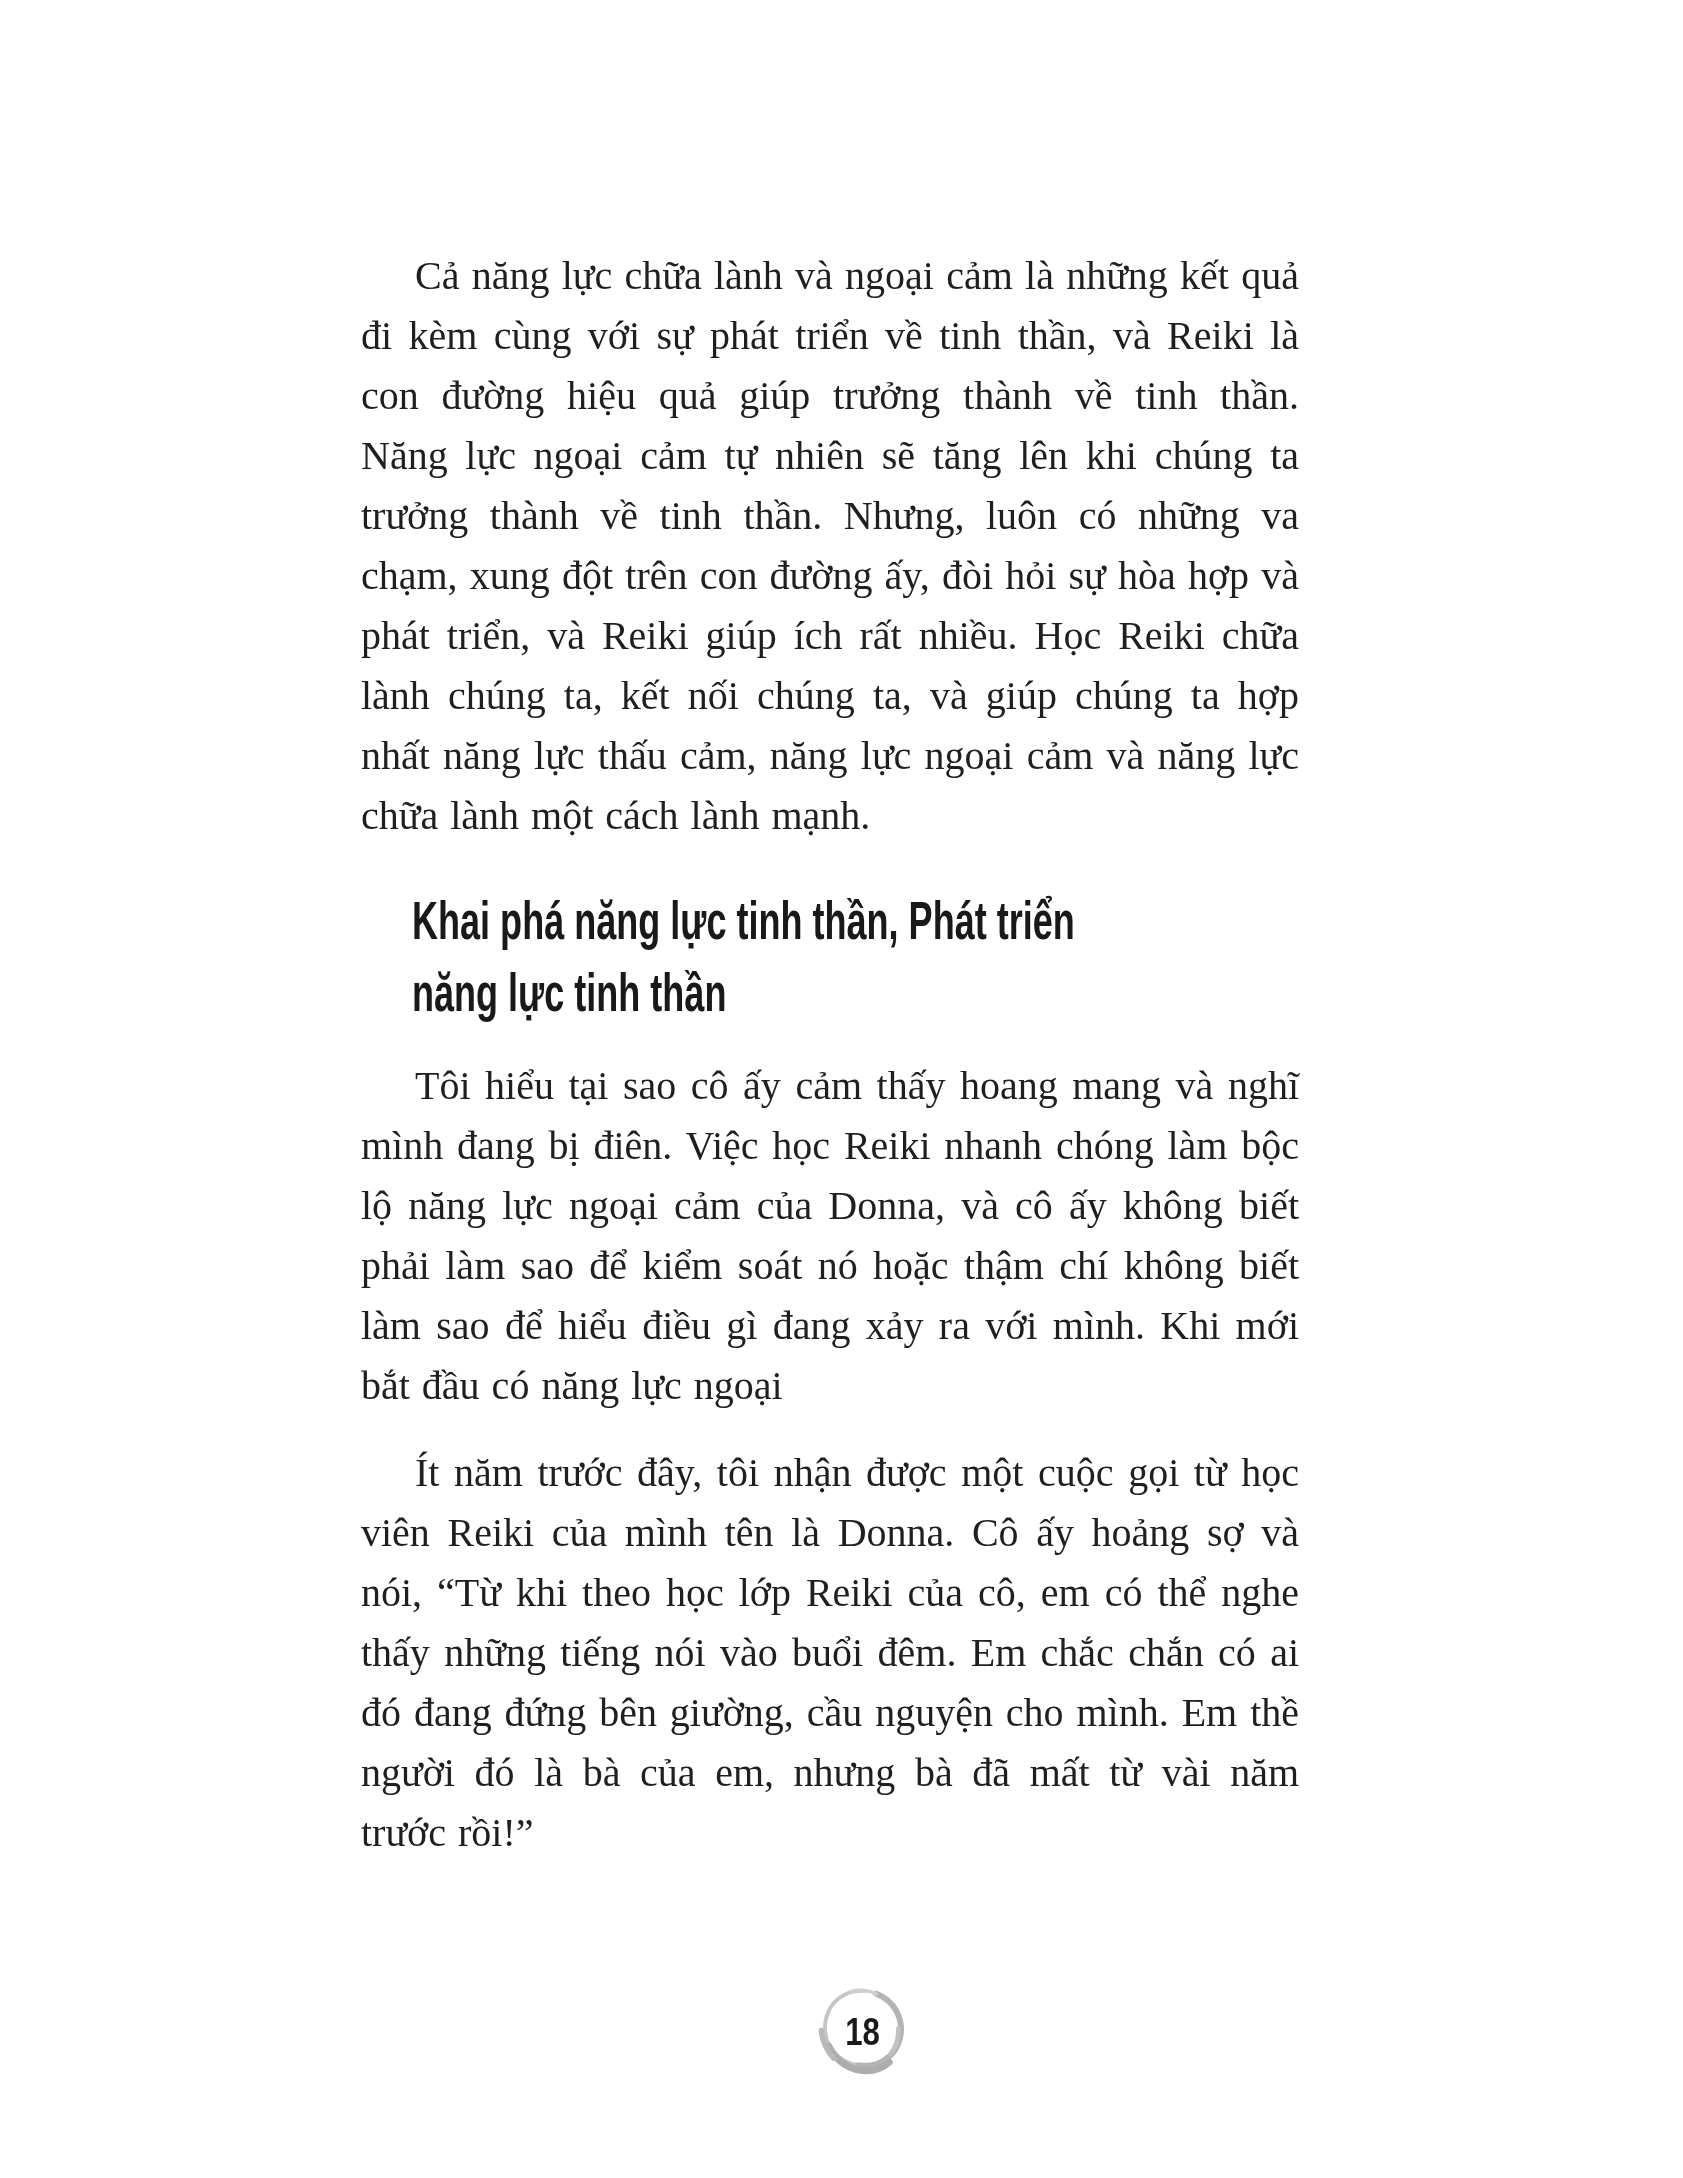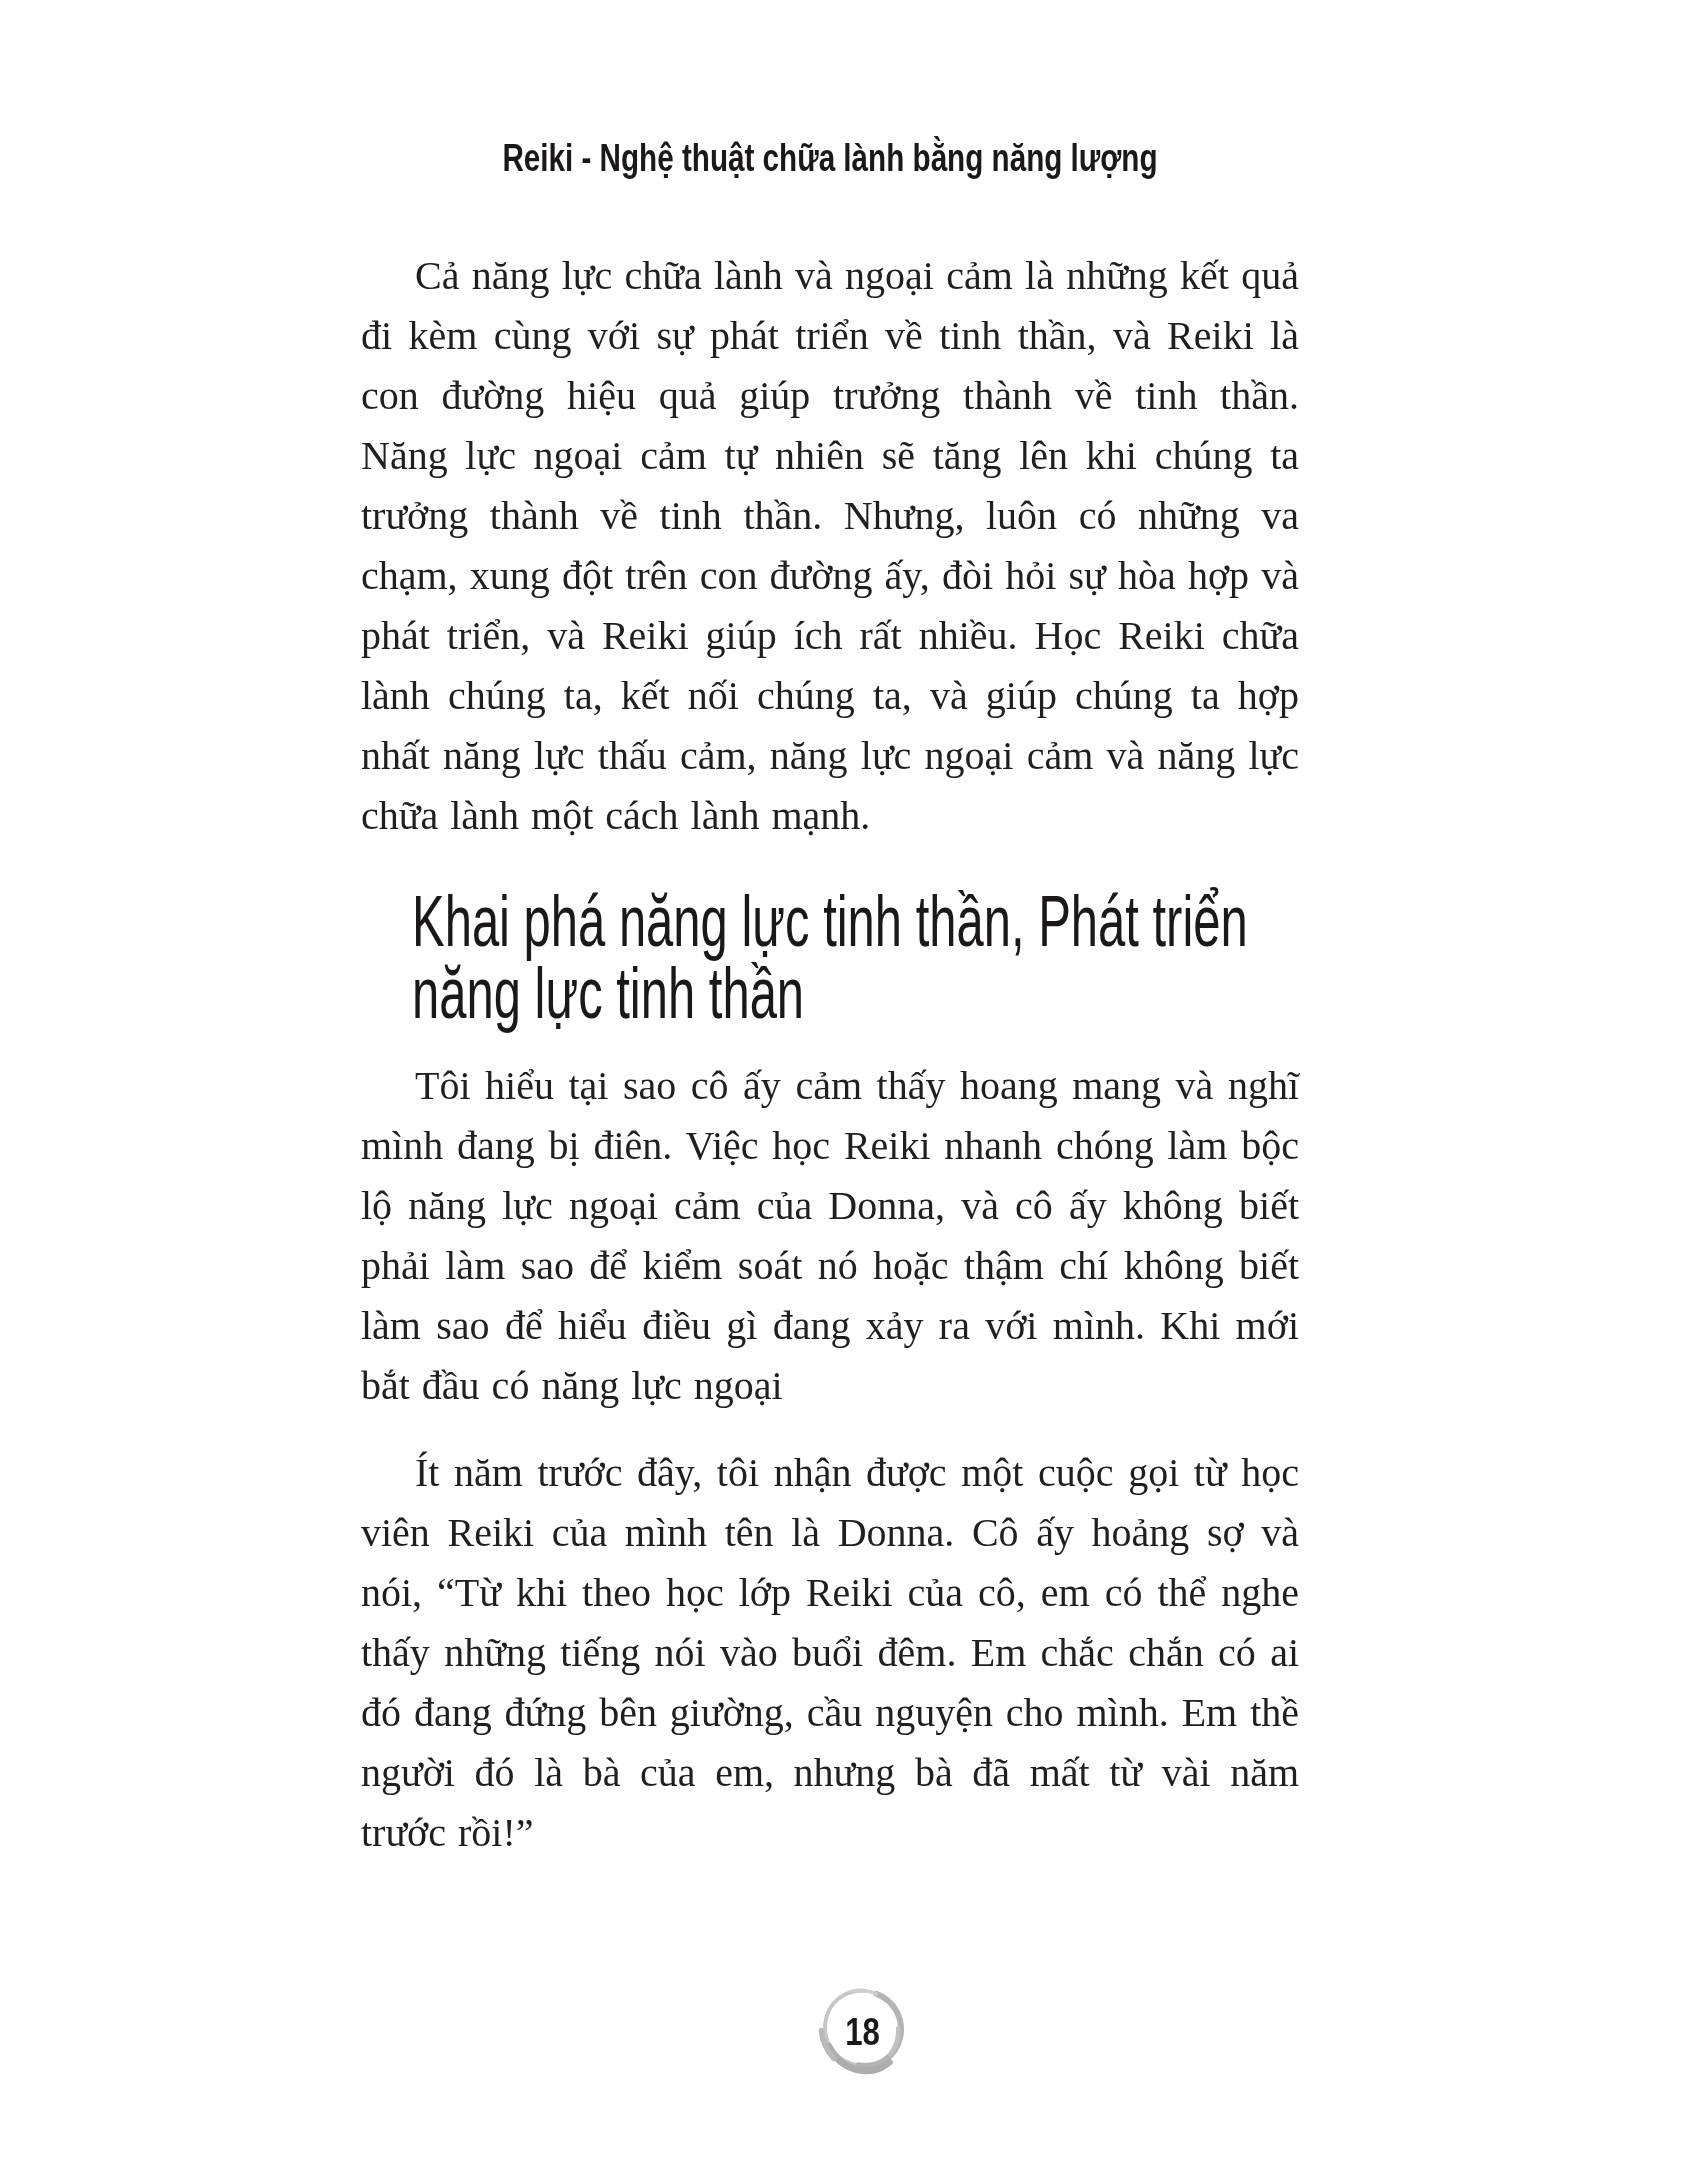--- a/index.html
+++ b/index.html
@@ -49,22 +49,22 @@
     word-spacing: 0.05em;
     color: #211e1f;
   }
   .body-para.para-spaced {
     margin-top: 27px;
   }
   .section-heading {
     margin: 39px 0 27px 0;
     padding-left: 51px;
     font-family: "Liberation Sans", "DejaVu Sans", sans-serif;
-    font-weight: 400;
-    font-size: 72px;
+    font-weight: 700;
+    font-size: 53px;
     line-height: 72px;
     color: #1b1819;
   }
   .condense-left {
     display: inline-block;
     transform: scaleX(0.68);
     transform-origin: left top;
     white-space: nowrap;
   }
   .page-number-badge {
@@ -95,23 +95,20 @@
     font-size: 39px;
     color: #1b1819;
     transform: scaleX(0.8);
   }
 </style>
 </head>
 <body>
 
 <div class="page">
 
-  <header class="running-header">
-    <span class="condense-center">Reiki - Nghệ thuật chữa lành bằng năng lượng</span>
-  </header>
 
   <main class="content">
 
     <p class="body-para">Cả năng lực chữa lành và ngoại cảm là những kết quả đi kèm cùng với sự phát triển về tinh thần, và Reiki là con đường hiệu quả giúp trưởng thành về tinh thần. Năng lực ngoại cảm tự nhiên sẽ tăng lên khi chúng ta trưởng thành về tinh thần. Nhưng, luôn có những va chạm, xung đột trên con đường ấy, đòi hỏi sự hòa hợp và phát triển, và Reiki giúp ích rất nhiều. Học Reiki chữa lành chúng ta, kết nối chúng ta, và giúp chúng ta hợp nhất năng lực thấu cảm, năng lực ngoại cảm và năng lực chữa lành một cách lành mạnh.</p>
 
     <h2 class="section-heading">
       <span class="condense-left">
         <span>Khai phá năng lực tinh thần, Phát triển</span><br>
         <span>năng lực tinh thần</span>
       </span>

